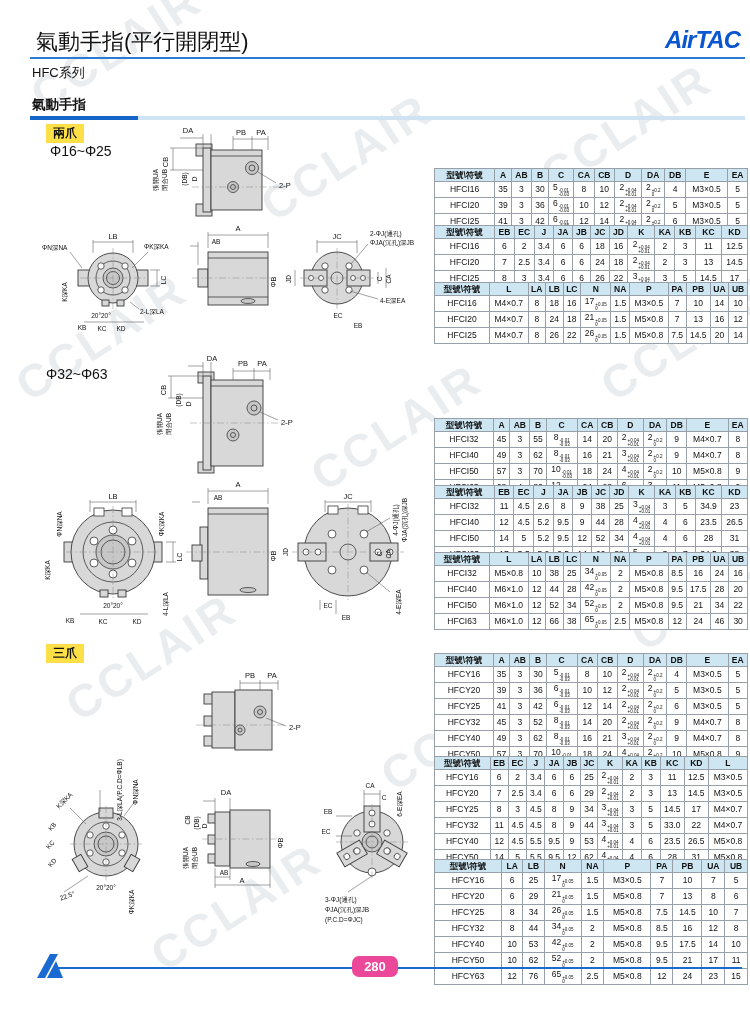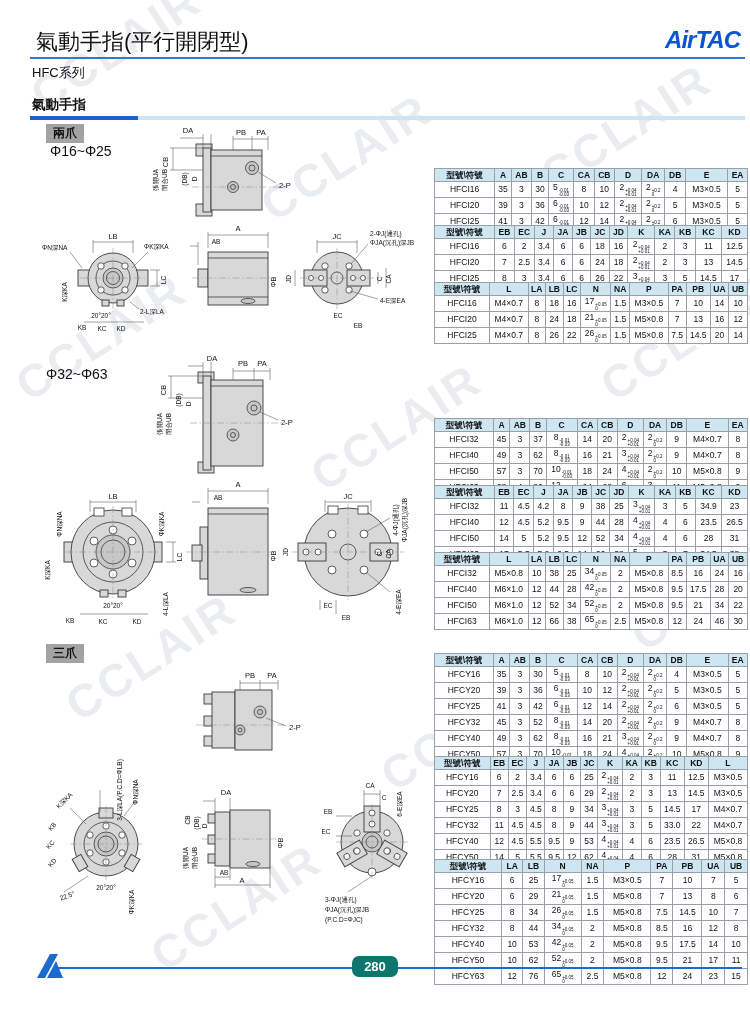--- a/index.html
+++ b/index.html
@@ -11,21 +11,21 @@
       color:rgba(193,202,212,0.35);transform:rotate(-33deg);z-index:0;white-space:nowrap;}
   .z1{z-index:1;}
   
   .title{font-size:22px;font-weight:400;}
   .brand{font-size:24px;font-weight:700;font-style:italic;color:#0a55d0;letter-spacing:-1px;}
   .rule{height:2px;background:#2b7bd4;}
   .series{font-size:13px;font-weight:400;}
   .secttl{font-size:13.5px;font-weight:700;}
   .bar-dark{height:4px;background:#1565c8;}
   .bar-light{height:4px;background:#cfe3f3;}
-  .badge{background:#a3a3a3;font-size:12px;font-weight:700;padding:1px 7px;}
+  .badge{background:#fde047;font-size:12px;font-weight:700;padding:1px 7px;}
   .sizelbl{font-size:14px;}
   
   .tw{position:absolute;left:434px;width:314px;z-index:1;}
   table.dim{border-collapse:collapse;width:314px;background:#fff;}
   table.dim th,table.dim td{border:1px solid #97a0a8;font-size:8.5px;height:12px;
       line-height:11px;padding:0 1px;text-align:center;white-space:nowrap;}
   table.dim th{background:#cde6f2;font-weight:700;}
   table.dim td:first-child{min-width:42px;border-radius:7px;}
   .tol{display:inline-flex;flex-direction:column;justify-content:center;font-size:4.5px;
       line-height:4px;vertical-align:-2px;margin-left:1px;text-align:left;}
@@ -35,21 +35,21 @@
   .f2{fill:#c7c7c7;stroke:#3a3a3a;stroke-width:.8;}
   .w{fill:#fff;stroke:#3a3a3a;stroke-width:.8;}
   .n{fill:none;stroke:#3a3a3a;stroke-width:.8;}
   .d{fill:none;stroke:#555;stroke-width:.55;}
   .cl{fill:none;stroke:#8a8a8a;stroke-width:.5;stroke-dasharray:7 2.5 1.5 2.5;}
   svg.drw text{font-family:"Liberation Sans","DejaVu Sans",sans-serif;font-size:7.5px;fill:#111;}
   svg.drw text.s{font-size:6.5px;}
   svg.drw text.m{text-anchor:middle;}
   
   .fline{position:absolute;left:58px;right:8px;top:967px;height:2px;background:#1a6ad2;z-index:1;}
-  .fpage{position:absolute;left:352px;top:956px;width:46px;height:21px;background:#0f766e;
+  .fpage{position:absolute;left:352px;top:956px;width:46px;height:21px;background:#ec4899;
       border-radius:7px;color:#fff;font-size:13px;font-weight:700;text-align:center;line-height:21px;z-index:2;}
 </style>
 </head>
 <body>
 
 <div class="pg">
 
   <div class="wm" style="left:20px;top:20px">CCLAIR</div>
   <div class="wm" style="left:250px;top:130px">CCLAIR</div>
   <div class="wm" style="left:530px;top:100px">CCLAIR</div>
@@ -692,21 +692,21 @@
             <th>DB</th>
             <th>E</th>
             <th>EA</th>
           </tr>
         </thead>
         <tbody>
           <tr>
             <td>HFCI32</td>
             <td>45</td>
             <td>3</td>
-            <td>37</td>
+            <td>55</td>
             <td>8<span class="tol">
                 <span>-0.01</span>
                 <span>-0.03</span>
               </span></td>
             <td>14</td>
             <td>20</td>
             <td>2<span class="tol">
                 <span>+0.04</span>
                 <span>+0.01</span>
               </span></td>
@@ -807,21 +807,21 @@
             <th>KB</th>
             <th>KC</th>
             <th>KD</th>
           </tr>
         </thead>
         <tbody>
           <tr>
             <td>HFCI32</td>
             <td>11</td>
             <td>4.5</td>
-            <td>4.2</td>
+            <td>2.6</td>
             <td>8</td>
             <td>9</td>
             <td>38</td>
             <td>25</td>
             <td>3<span class="tol">
                 <span>+0.04</span>
                 <span>+0.01</span>
               </span></td>
             <td>3</td>
             <td>5</td>

